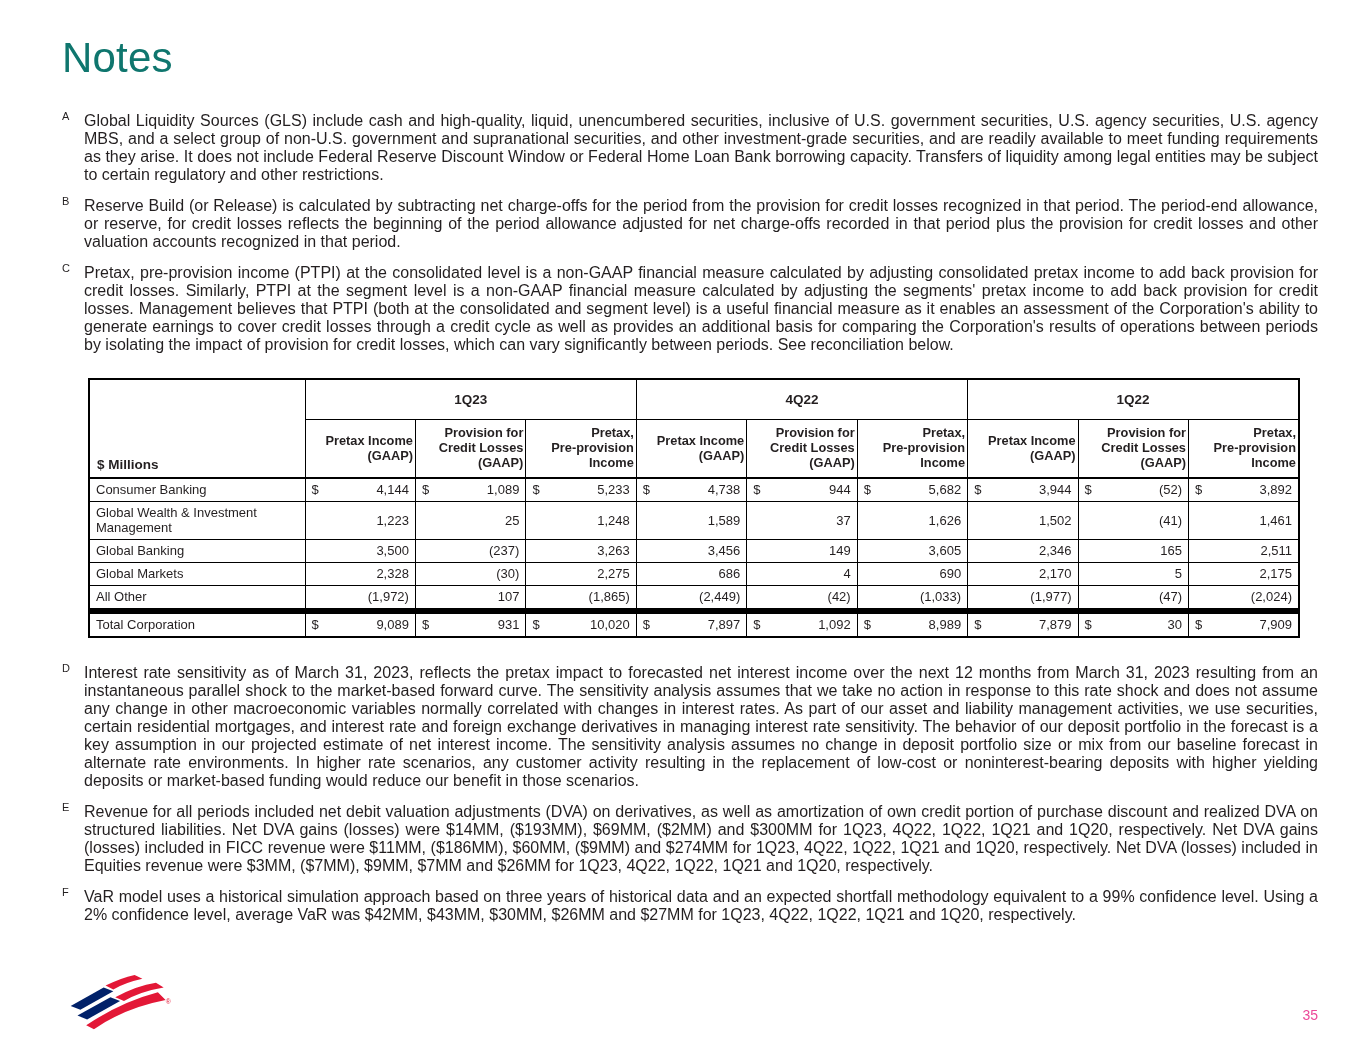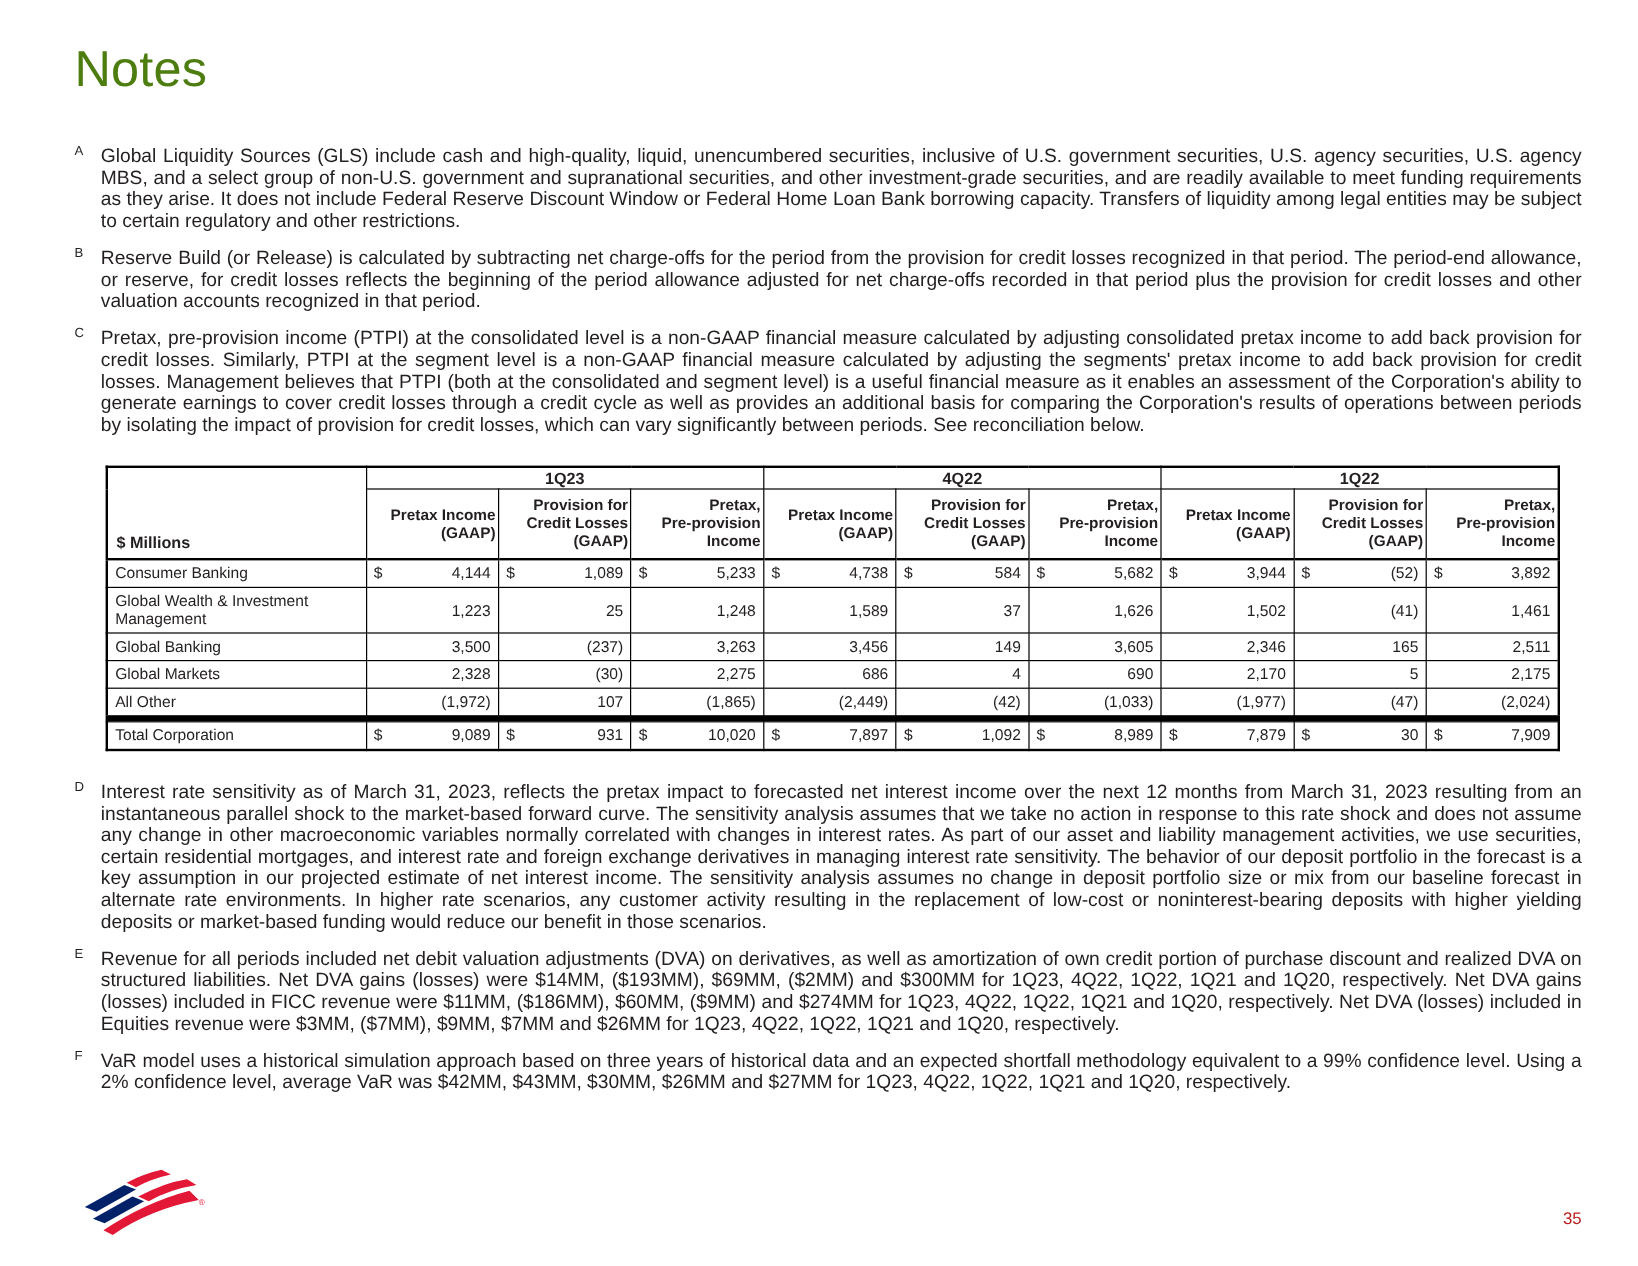--- a/index.html
+++ b/index.html
@@ -13,23 +13,23 @@
     overflow: hidden;
   }
   .page {
     position: absolute;
     inset: 0;
     padding: 34px 47px 0 62px;
   }
   .page-title {
     font-size: 42px;
     font-weight: 400;
-    color: #4d7c0f;
+    color: #0f766e;
     letter-spacing: 0.2px;
-    margin-bottom: 40px;
+    margin-bottom: 30px;
   }
   .footnote {
     display: flex;
     margin-bottom: 13px;
   }
   .footnote .marker {
     flex: 0 0 22px;
     font-size: 11px;
     font-weight: 400;
     transform: translateY(-2px);
@@ -56,21 +56,21 @@
   }
   tr.qtr-row th.corner {
     border-bottom: 2px solid #000;
     text-align: left;
     vertical-align: bottom;
     padding: 3px 7px 5px;
     font-size: 13.5px;
   }
   tr.qtr-row th.qtr {
     text-align: center;
-    padding: 1px 0;
+    padding: 12px 0;
     font-size: 13.5px;
   }
   tr.sub-row th {
     text-align: right;
     vertical-align: middle;
     white-space: pre-line;
     padding: 5px 2px 7px;
     line-height: 15px;
     font-size: 12.8px;
     border-bottom: 2px solid #000;
@@ -97,21 +97,21 @@
     left: 64px;
     bottom: 22px;
     width: 118px;
     height: 62px;
   }
   .page-number {
     position: absolute;
     right: 47px;
     bottom: 32px;
     font-size: 14px;
-    color: #b91c1c;
+    color: #ec4899;
   }
 </style>
 </head>
 <body>
 
 <div class="page">
 
   <h1 class="page-title">Notes</h1>
 
   <div class="footnote">
@@ -196,21 +196,21 @@
           </td>
         <td class="num">
             <div class="cellflex">
               <span>$</span>
               <span>4,738</span>
             </div>
           </td>
         <td class="num">
             <div class="cellflex">
               <span>$</span>
-              <span>584</span>
+              <span>944</span>
             </div>
           </td>
         <td class="num">
             <div class="cellflex">
               <span>$</span>
               <span>5,682</span>
             </div>
           </td>
         <td class="num">
             <div class="cellflex">

